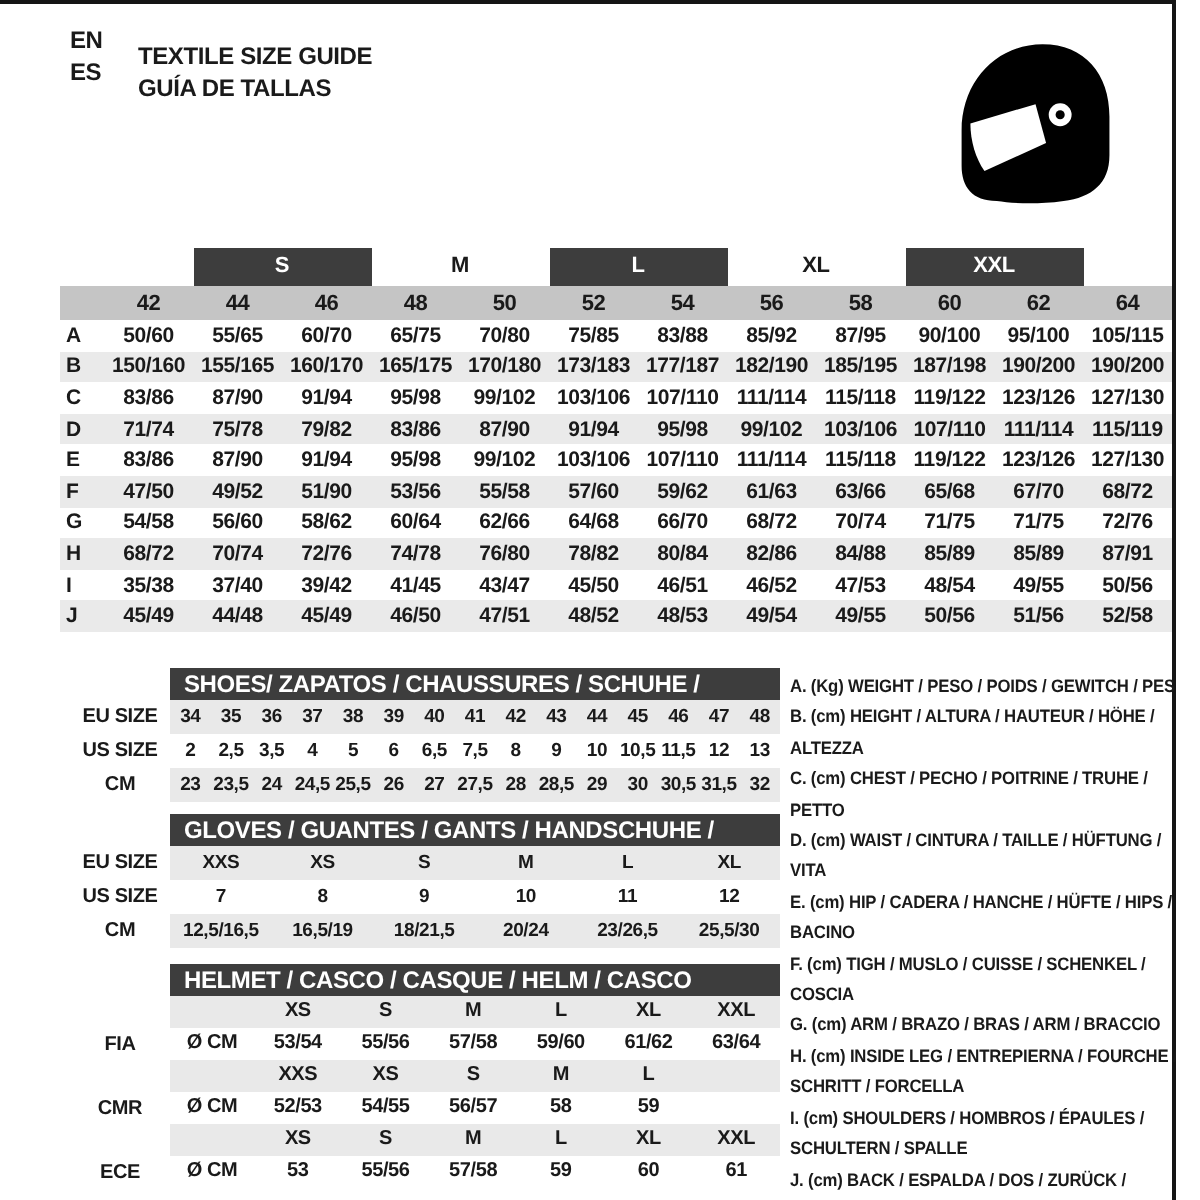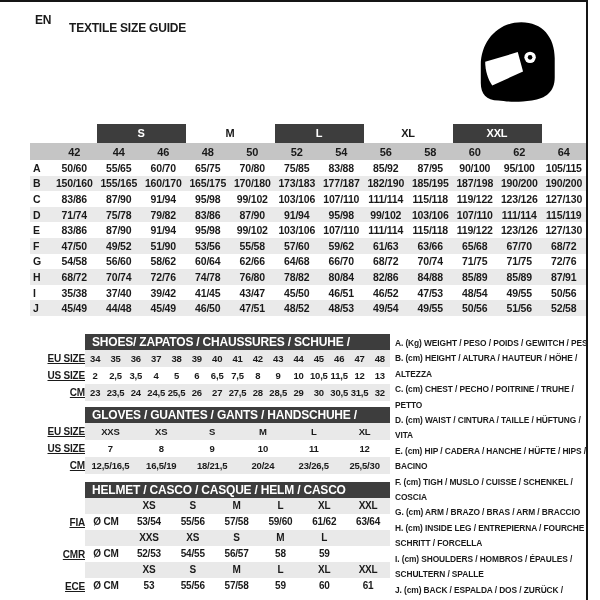--- a/index.html
+++ b/index.html
@@ -30,21 +30,21 @@
   .mt-data{height:15.6px;}
   .mt-data.stripe{background:#eaeaea;}
   .mt-data .cell{text-align:center;font-size:10.5px;white-space:nowrap;}
   .mt-data .lbl{text-align:left;padding-left:3px;font-size:10.5px;}
 
   
   .section{position:absolute;left:30px;width:360px;font-weight:bold;letter-spacing:-0.2px;}
   .sec-header{margin-left:55px;height:16px;line-height:16px;background:#3d3d3d;color:#fff;
               font-size:12px;padding-left:7px;box-sizing:border-box;}
   .sec-row{display:grid;align-items:center;height:17px;}
-  .sec-row .lbl{font-size:10px;padding-left:5px;background:#fff !important;text-align:right;text-decoration:underline;}
+  .sec-row .lbl{font-size:10px;padding-left:5px;background:#fff !important;text-align:center;}
   .sec-row .val{text-align:center;font-size:9.5px;white-space:nowrap;height:100%;line-height:17px;}
   .sec-row.gray .val{background:#e9e9e9;}
   .shoes-row{grid-template-columns:55px repeat(15,1fr);}
   .gloves-row{grid-template-columns:55px repeat(6,1fr);}
   .helm-row{grid-template-columns:55px 42px repeat(6,1fr);height:16px;}
   .helm-row .val{line-height:16px;font-size:10px;}
 
   
   .legend{position:absolute;left:395px;top:336px;width:215px;transform:scaleX(0.93);
           transform-origin:top left;font-weight:bold;font-size:9px;letter-spacing:-0.1px;}
@@ -54,20 +54,24 @@
 <body>
 
 <div class="page">
   <div class="border-top"></div>
   <div class="border-right"></div>
 
   <div class="lang-block">
       <div class="lang-row">
         <div class="lang-code">EN</div>
         <div class="lang-text">TEXTILE SIZE GUIDE</div>
+      </div>
+      <div class="lang-row">
+        <div class="lang-code">ES</div>
+        <div class="lang-text">GUÍA DE TALLAS</div>
       </div>
     </div>
 
   <svg class="helmet-svg" viewBox="0 0 100 100">
     <path fill="#000000" d="M30 96 C16 96 10 88 10 76 L10 56 C10 28 30 7 56 7 C80 7 94 24 94 48 L94 70 C94 86 84 94 68 96 C50 98.5 38 97 30 96 Z"></path>
     <path fill="#ffffff" d="M15 52 L52 41 L58 63 L23 79 C18 72 15 62 15 52 Z"></path>
     <circle cx="66" cy="47" r="6.5" fill="#ffffff"></circle>
     <circle cx="66" cy="47" r="2.6" fill="#000000"></circle>
   </svg>
 

